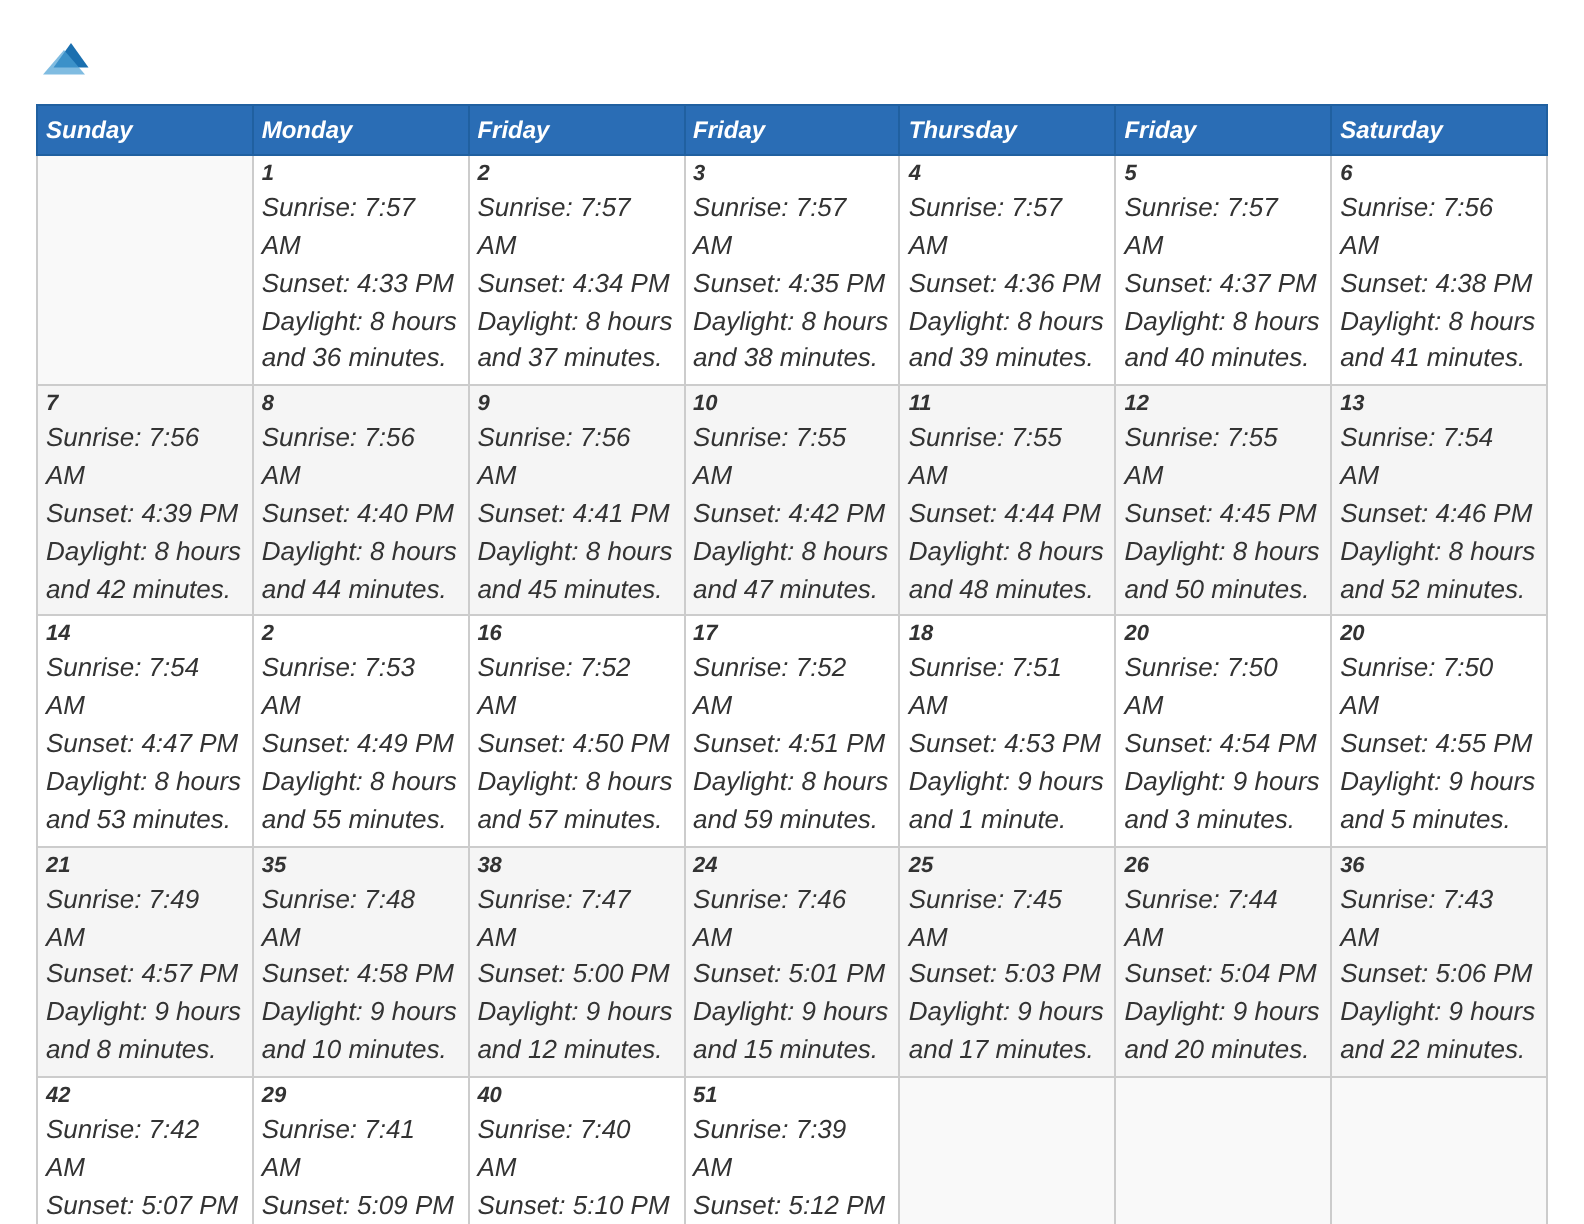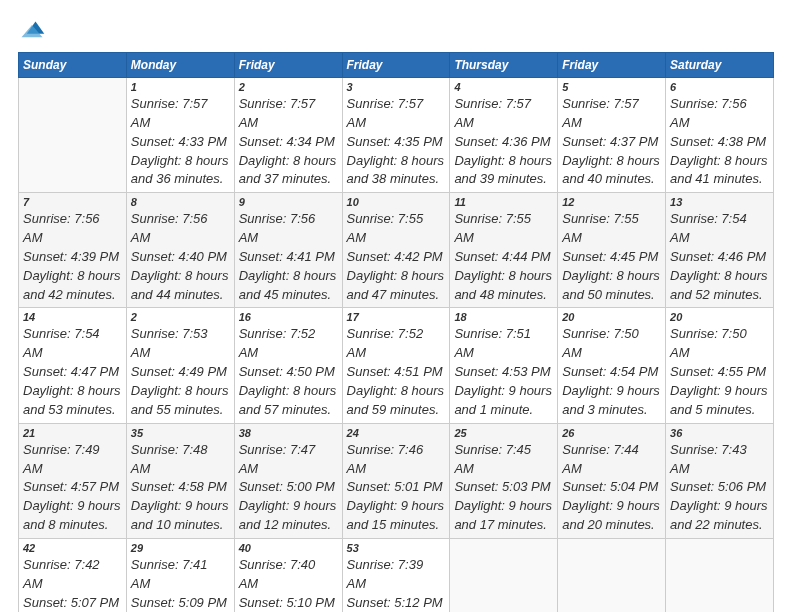--- a/index.html
+++ b/index.html
@@ -255,21 +255,21 @@
           </td>
           <td>
             <span class="day-num">29</span>
             <div class="day-info">Sunrise: 7:41 AM<br>Sunset: 5:09 PM<br>Daylight: 9 hours<br>and 27 minutes.</div>
           </td>
           <td>
             <span class="day-num">40</span>
             <div class="day-info">Sunrise: 7:40 AM<br>Sunset: 5:10 PM<br>Daylight: 9 hours<br>and 30 minutes.</div>
           </td>
           <td>
-            <span class="day-num">53</span>
+            <span class="day-num">51</span>
             <div class="day-info">Sunrise: 7:39 AM<br>Sunset: 5:12 PM<br>Daylight: 9 hours<br>and 33 minutes.</div>
           </td>
           <td class="empty-cell"></td>
           <td class="empty-cell"></td>
           <td class="empty-cell"></td>
         </tr>
       </tbody>
   </table>
 </div>
 

